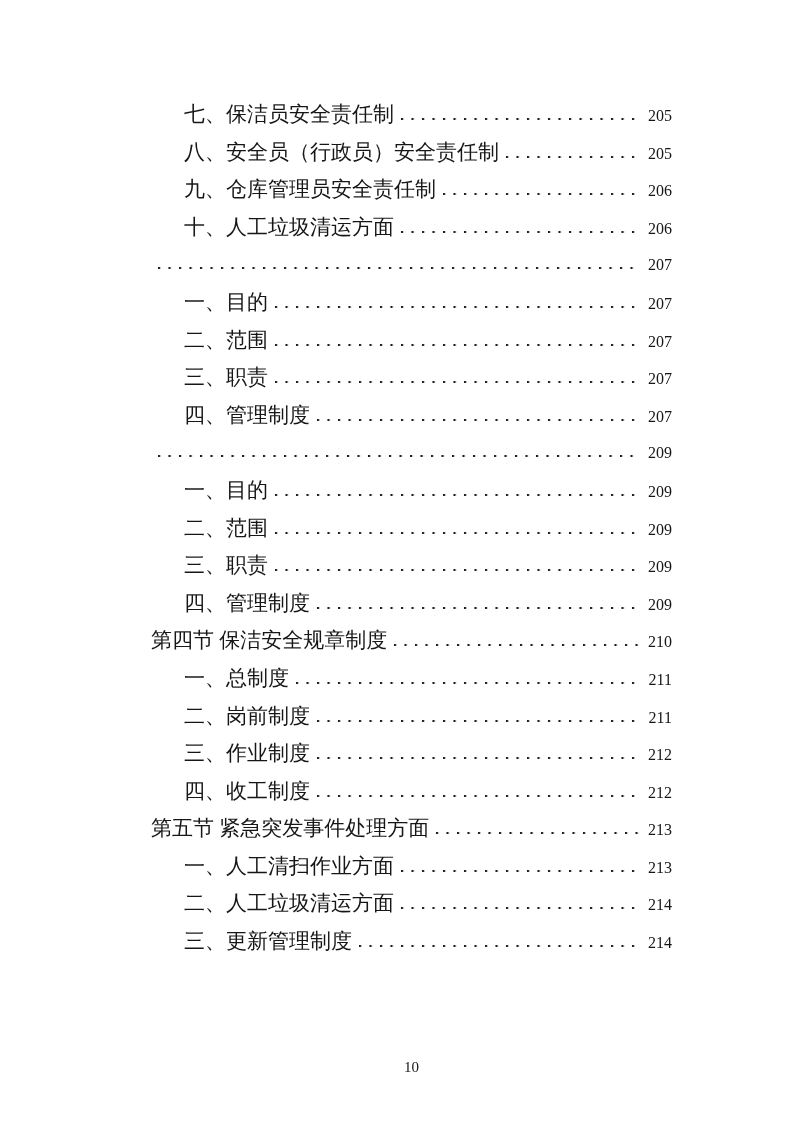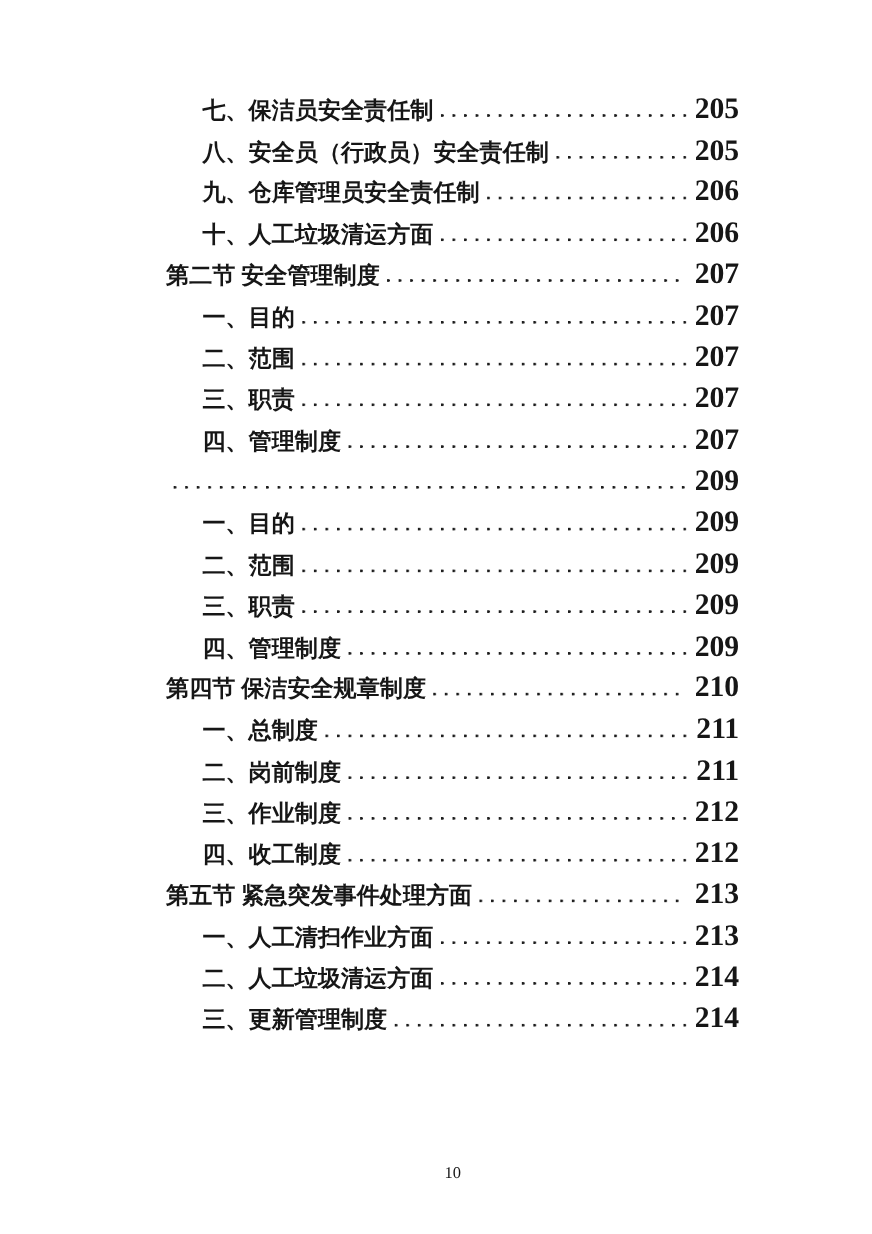--- a/index.html
+++ b/index.html
@@ -9,23 +9,22 @@
     width: 793px;
     height: 1122px;
     background: #ffffff;
     font-family: "Liberation Serif", "DejaVu Serif", serif;
     color: #161616;
     overflow: hidden;
   }
   .toc {
     position: absolute;
     left: 151px;
-    top: 80px;
+    top: 96px;
     width: 521px;
-    font-weight: bold;
   }
   .toc-row {
     display: flex;
     align-items: baseline;
     height: 37.6px;
     line-height: 37.6px;
     font-size: 21px;
   }
   .toc-row.lvl2 { padding-left: 33px; }
   .toc-title { white-space: nowrap; }
@@ -35,21 +34,21 @@
     margin: 0 8px 0 6px;
     height: 4px;
     background-image: radial-gradient(circle at 2px 2px, #1c1c1c 1.15px, rgba(0,0,0,0) 1.55px);
     background-size: 10.5px 4px;
     background-repeat: repeat-x;
     background-position: left bottom;
   }
   .toc-page {
     white-space: nowrap;
     font-family: "Liberation Serif", "DejaVu Serif", serif;
-    font-size: 27px;
+    font-size: 16px;
   }
   .footer {
     position: absolute;
     left: 151px;
     width: 521px;
     top: 1056px;
     text-align: center;
     font-size: 15px;
     line-height: 22px;
   }
@@ -73,21 +72,20 @@
         <span class="toc-title">九、仓库管理员安全责任制</span>
         <span class="toc-leader"></span>
         <span class="toc-page">206</span>
       </div>
       <div class="toc-row lvl2">
         <span class="toc-title">十、人工垃圾清运方面</span>
         <span class="toc-leader"></span>
         <span class="toc-page">206</span>
       </div>
       <div class="toc-row lvl1">
-        <span class="toc-title">第二节 安全管理制度</span>
         <span class="toc-leader"></span>
         <span class="toc-page">207</span>
       </div>
       <div class="toc-row lvl2">
         <span class="toc-title">一、目的</span>
         <span class="toc-leader"></span>
         <span class="toc-page">207</span>
       </div>
       <div class="toc-row lvl2">
         <span class="toc-title">二、范围</span>

